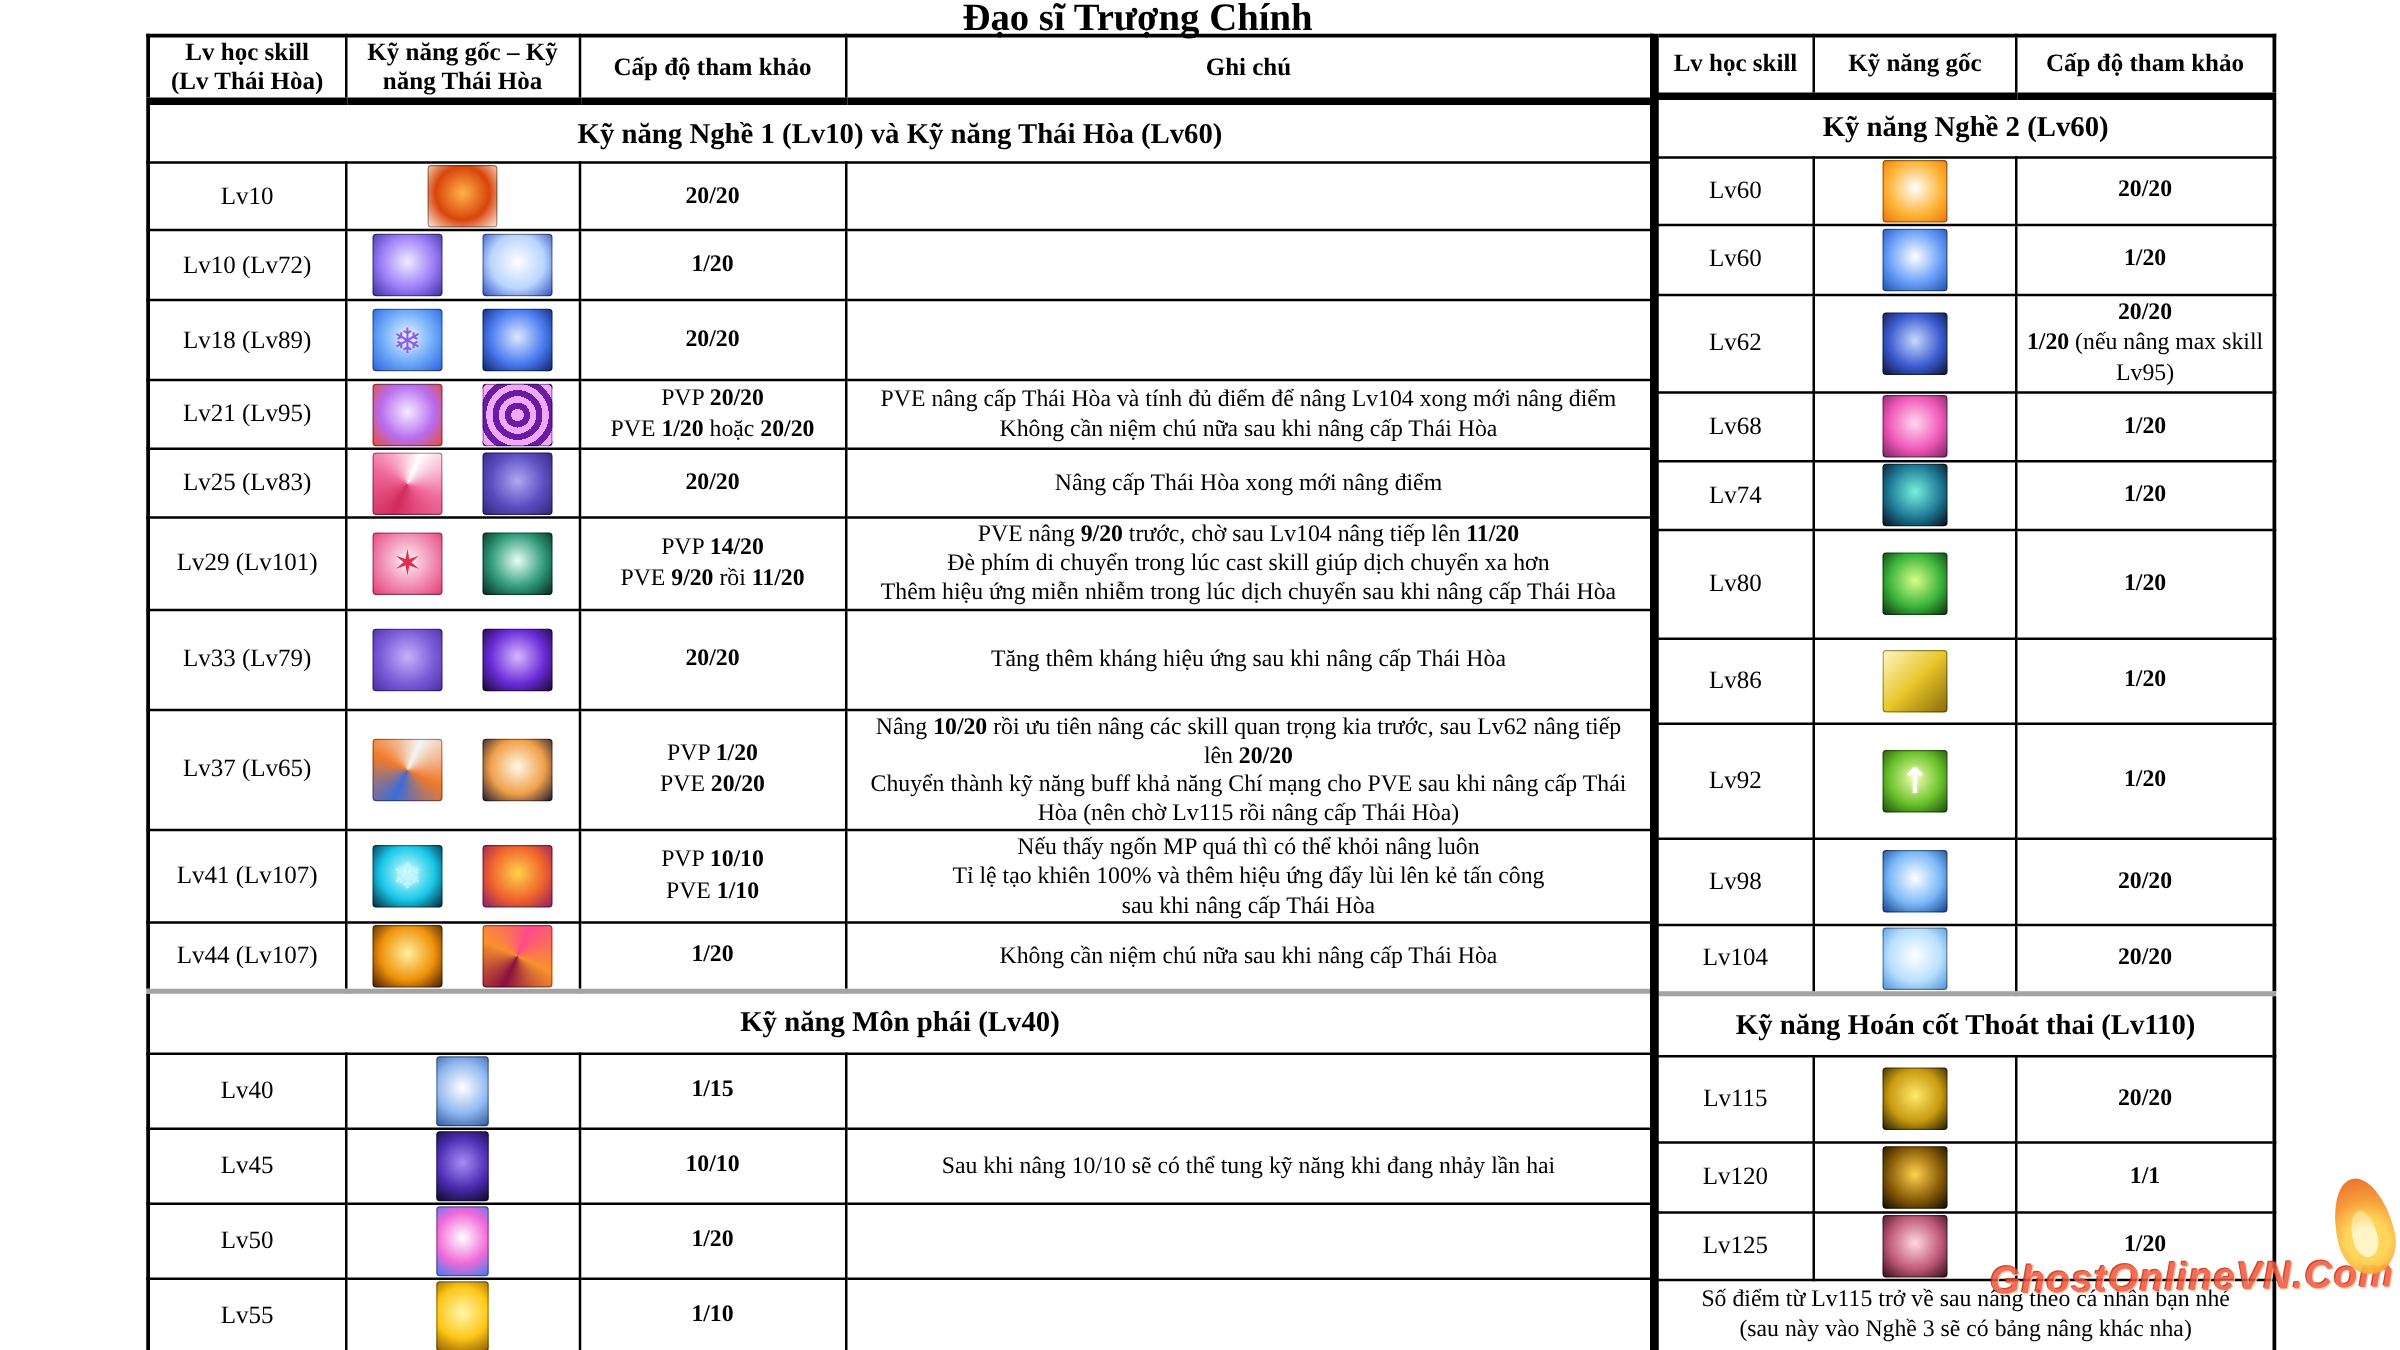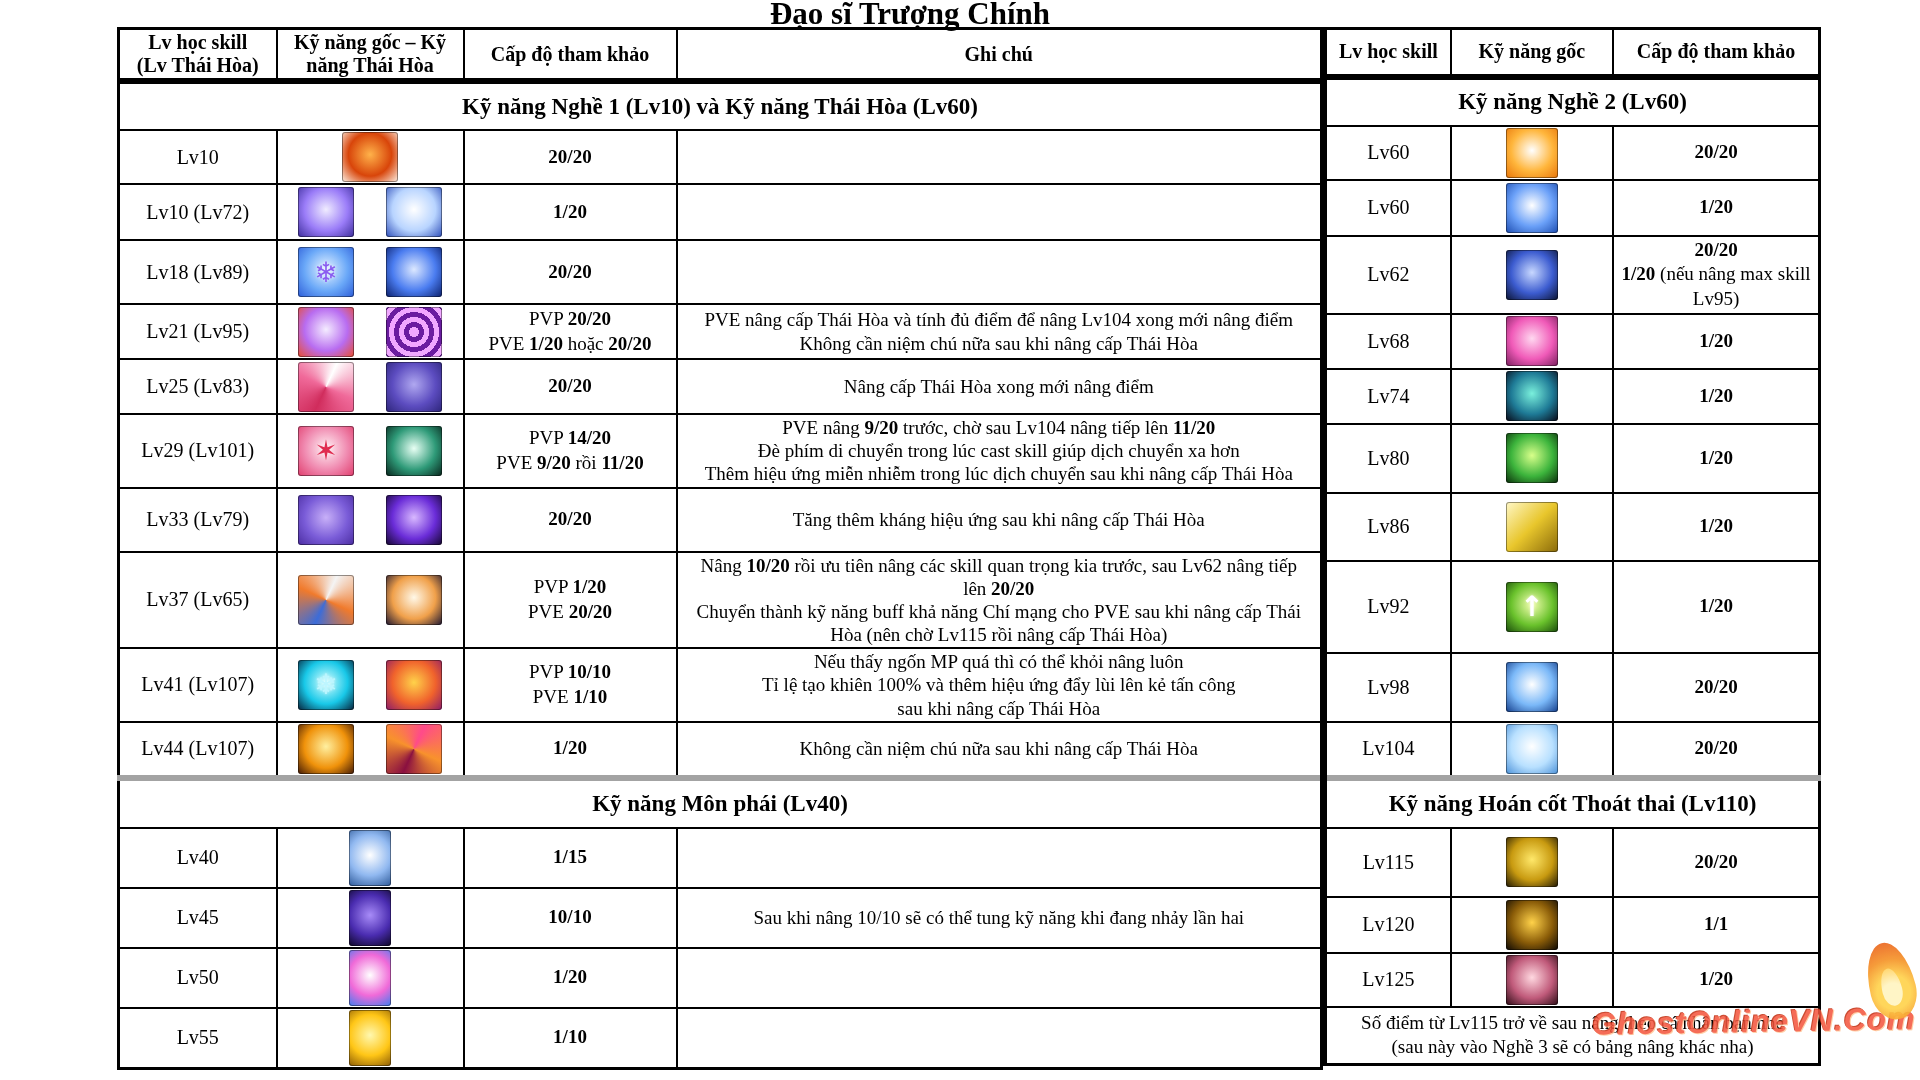--- a/index.html
+++ b/index.html
@@ -6,21 +6,21 @@
   .page{position:relative;width:1920px;height:1080px;background:#ffffff;overflow:hidden;
         font-family:"Liberation Serif","DejaVu Serif",serif;color:#000;}
   .title{position:absolute;top:-4px;left:0;width:1820px;text-align:center;
          font-size:31px;font-weight:bold;z-index:3;}
   table{border-collapse:collapse;table-layout:fixed;position:absolute;top:27px;background:#fff;}
   #left-table{left:117px;width:1203px;border:3px solid #000;}
   #right-table{left:1320px;width:501px;border:3px solid #000;border-left:7px solid #000;}
   th,td{border:2px solid #000;vertical-align:middle;text-align:center;padding:1px 4px;overflow:hidden;}
   thead th{border-bottom:6px solid #000;font-size:20px;font-weight:bold;line-height:1.15;}
   tr.section-row td{font-size:23px;font-weight:bold;}
-  tr.thick-top td{border-top:6px solid #a3a3a3;}
+  tr.thick-top td{border-top:4px solid #a3a3a3;}
   td.level-cell{font-size:20px;}
   td.ref-cell{font-size:19px;line-height:1.3;}
   td.note-cell{font-size:19px;line-height:1.22;padding:1px 8px;}
   td.footer-cell{font-size:19px;line-height:1.3;}
   .icon-wrap{display:flex;justify-content:center;align-items:center;gap:32px;}
   .skill-icon{width:56px;height:50px;border-radius:3px;position:relative;flex:0 0 auto;
               box-shadow:inset 0 0 0 1px rgba(0,0,0,.4);}
   .skill-icon.tall{width:42px;height:56px;}
   .skill-icon.r{width:52px;height:50px;}
   .icon-glyph{position:absolute;inset:0;display:flex;align-items:center;justify-content:center;
@@ -123,21 +123,21 @@
             <div class="icon-wrap">
               <div class="skill-icon" style="background: radial-gradient(circle at 50% 45%, rgb(255, 240, 244), rgb(240, 138, 176) 55%, rgb(224, 60, 108));">
                 <span class="icon-glyph" style="color: rgb(224, 44, 80);">✶</span>
               </div>
               <div class="skill-icon" style="background: radial-gradient(circle at 50% 45%, rgb(232, 255, 244), rgb(46, 154, 120) 55%, rgb(7, 35, 26));"></div>
             </div>
           </td>
           <td class="ref-cell">PVP <b>14/20</b><br>PVE <b>9/20</b> rồi <b>11/20</b></td>
           <td class="note-cell">PVE nâng <b>9/20</b> trước, chờ sau Lv104 nâng tiếp lên <b>11/20</b><br>Đè phím di chuyển trong lúc cast skill giúp dịch chuyển xa hơn<br>Thêm hiệu ứng miễn nhiễm trong lúc dịch chuyển sau khi nâng cấp Thái Hòa</td>
         </tr>
-        <tr style="height: 64px;">
+        <tr style="height: 80px;">
           <td class="level-cell">Lv33 (Lv79)</td>
           <td class="icon-cell">
             <div class="icon-wrap">
               <div class="skill-icon" style="background: radial-gradient(circle at 50% 45%, rgb(200, 176, 248), rgb(122, 92, 216) 55%, rgb(74, 44, 160));"></div>
               <div class="skill-icon" style="background: radial-gradient(circle at 50% 45%, rgb(216, 184, 255), rgb(106, 44, 216) 55%, rgb(20, 6, 46));"></div>
             </div>
           </td>
           <td class="ref-cell"><b>20/20</b></td>
           <td class="note-cell">Tăng thêm kháng hiệu ứng sau khi nâng cấp Thái Hòa</td>
         </tr>
@@ -276,21 +276,21 @@
         </tr>
         <tr style="height: 55px;">
           <td class="level-cell">Lv74</td>
           <td class="icon-cell">
             <div class="icon-wrap">
               <div class="skill-icon r" style="background: radial-gradient(circle at 50% 45%, rgb(122, 240, 220), rgb(30, 122, 150) 55%, rgb(7, 7, 22));"></div>
             </div>
           </td>
           <td class="ref-cell"><b>1/20</b></td>
         </tr>
-        <tr style="height: 69px;">
+        <tr style="height: 87px;">
           <td class="level-cell">Lv80</td>
           <td class="icon-cell">
             <div class="icon-wrap">
               <div class="skill-icon r" style="background: radial-gradient(circle at 50% 45%, rgb(216, 255, 138), rgb(60, 180, 60) 55%, rgb(10, 46, 10));"></div>
             </div>
           </td>
           <td class="ref-cell"><b>1/20</b></td>
         </tr>
         <tr style="height: 68px;">
           <td class="level-cell">Lv86</td>

